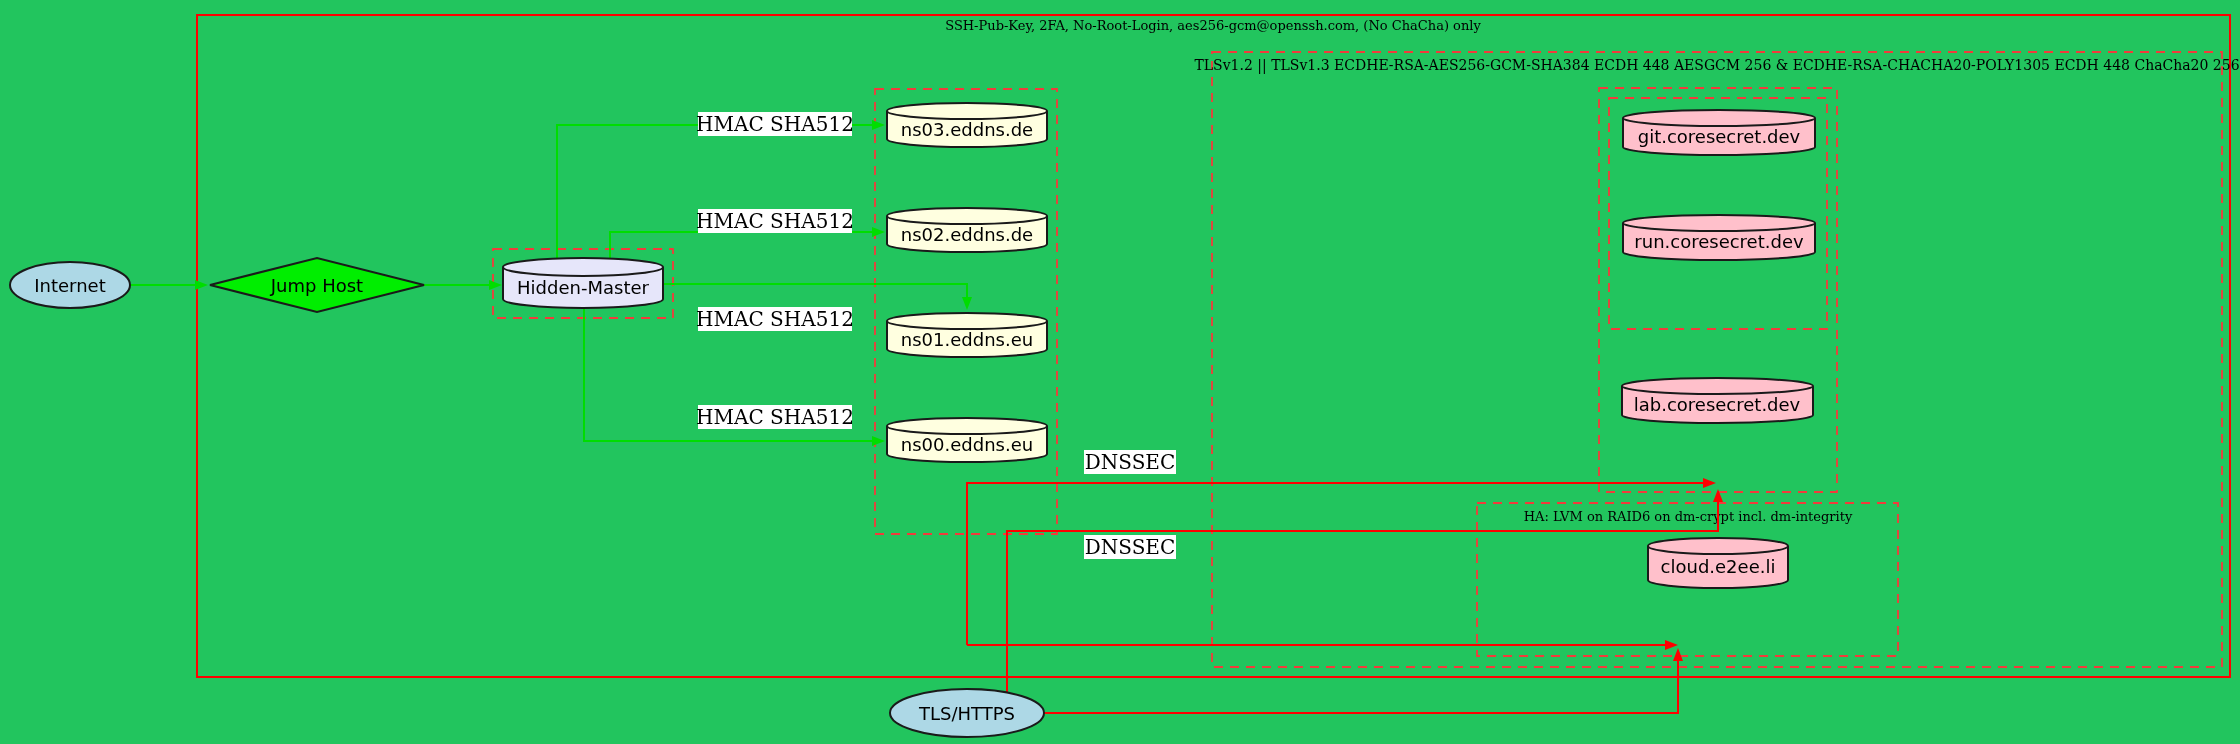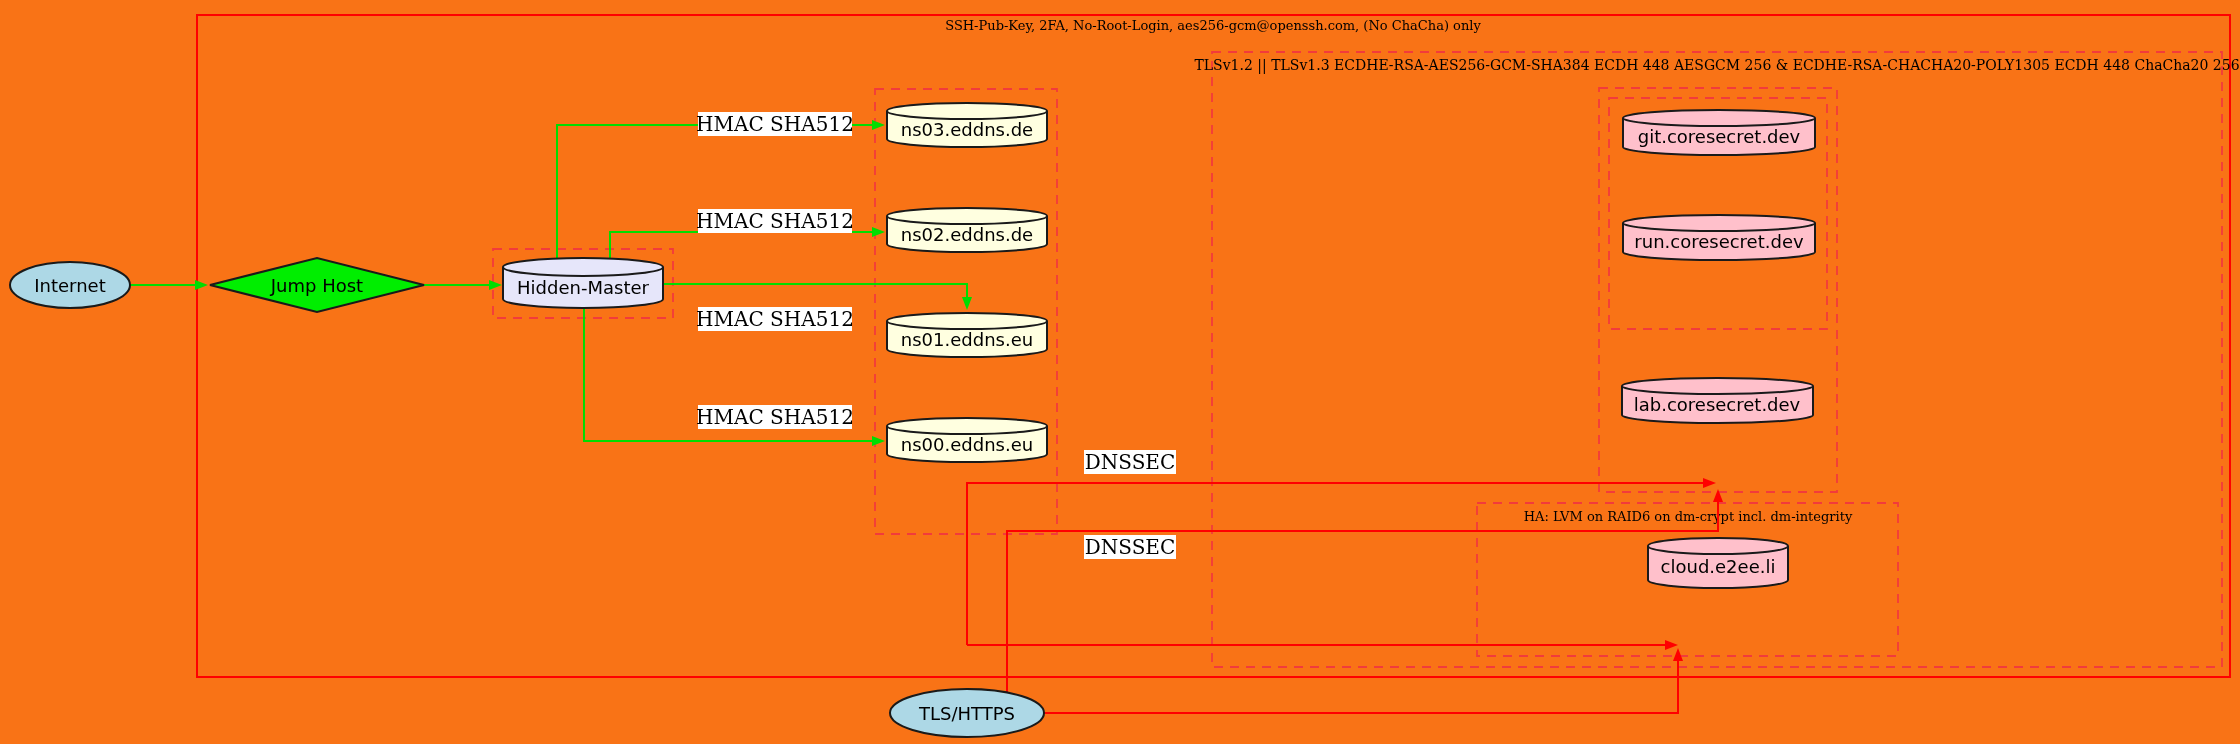--- a/index.html
+++ b/index.html
@@ -1,16 +1,16 @@
 <!DOCTYPE html>
 <html><head>
 <meta charset="utf-8">
 <style>
   html,body{margin:0;padding:0;background:#ffffff;}
-  .canvas{position:relative;width:2240px;height:744px;background:#f97316;overflow:hidden;}
+  .canvas{position:relative;width:2240px;height:744px;background:#22c55e;overflow:hidden;}
   svg{display:block;}
   .cluster-solid{fill:none;stroke:#ff0000;stroke-width:2;}
   .cluster-dashed{fill:none;stroke:#f23b3b;stroke-width:1.8;stroke-dasharray:9 7;}
   .edge-green{fill:none;stroke:#00dd00;stroke-width:2;}
   .ah-green{fill:#00dd00;stroke:none;}
   .edge-red{fill:none;stroke:#ff0000;stroke-width:2;}
   .ah-red{fill:#ff0000;stroke:none;}
   .node-outline{stroke:#1a1a1a;stroke-width:2;}
   .fill-lightblue{fill:#add8e6;}
   .fill-green{fill:#00ee00;}

